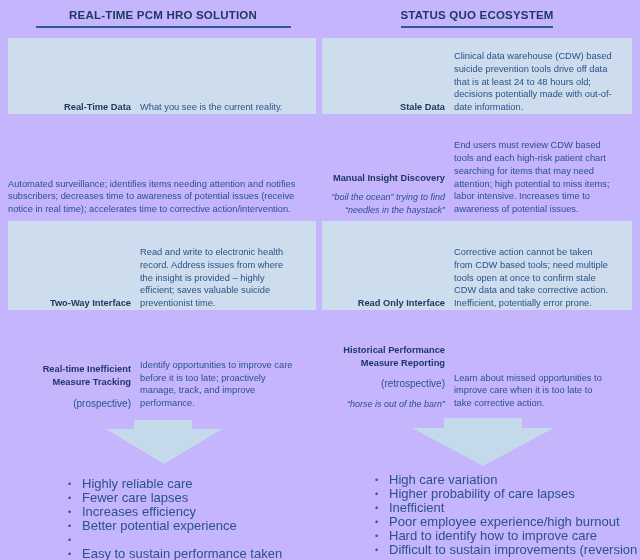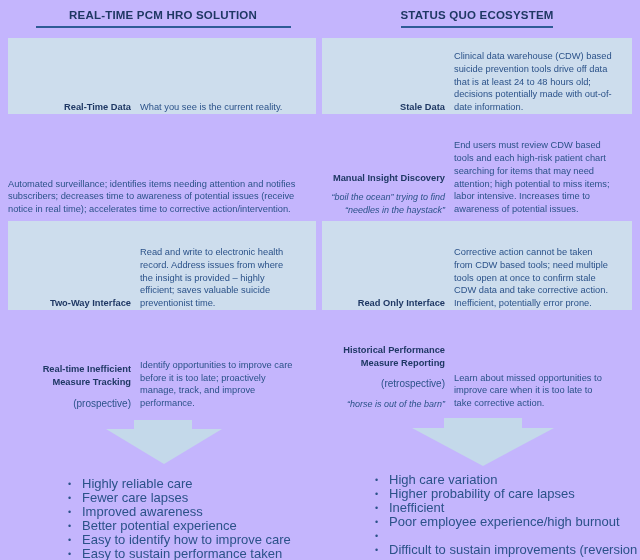--- a/index.html
+++ b/index.html
@@ -285,29 +285,28 @@
     <div class="bullet-row">
       <span class="bullet-dot">•</span>
       <span class="bullet-text">Highly reliable  care</span>
     </div>
     <div class="bullet-row">
       <span class="bullet-dot">•</span>
       <span class="bullet-text">Fewer care lapses</span>
     </div>
     <div class="bullet-row">
       <span class="bullet-dot">•</span>
-      <span class="bullet-text">Improved  awareness</span>
+      <span class="bullet-text">Increases  efficiency</span>
     </div>
     <div class="bullet-row">
       <span class="bullet-dot">•</span>
       <span class="bullet-text">Better  potential  experience</span>
     </div>
     <div class="bullet-row">
       <span class="bullet-dot">•</span>
-      <span class="bullet-text">Easy to identify how to improve care</span>
     </div>
     <div class="bullet-row">
       <span class="bullet-dot">•</span>
       <span class="bullet-text">Easy to sustain performance taken</span>
     </div>
   </div>
 
   <div class="bullets" style="left:375px; top:473px; width:265px;">
     <div class="bullet-row">
       <span class="bullet-dot">•</span>
@@ -320,20 +319,21 @@
     <div class="bullet-row">
       <span class="bullet-dot">•</span>
       <span class="bullet-text">Inefficient</span>
     </div>
     <div class="bullet-row">
       <span class="bullet-dot">•</span>
       <span class="bullet-text">Poor  employee  experience/high  burnout</span>
     </div>
     <div class="bullet-row">
       <span class="bullet-dot">•</span>
+      <span class="bullet-text">Hard to identify how to improve care</span>
     </div>
     <div class="bullet-row">
       <span class="bullet-dot">•</span>
       <span class="bullet-text">Difficult  to  sustain  improvements  (reversion  to  mean)</span>
     </div>
   </div>
 
 </div>
 
 </body></html>

